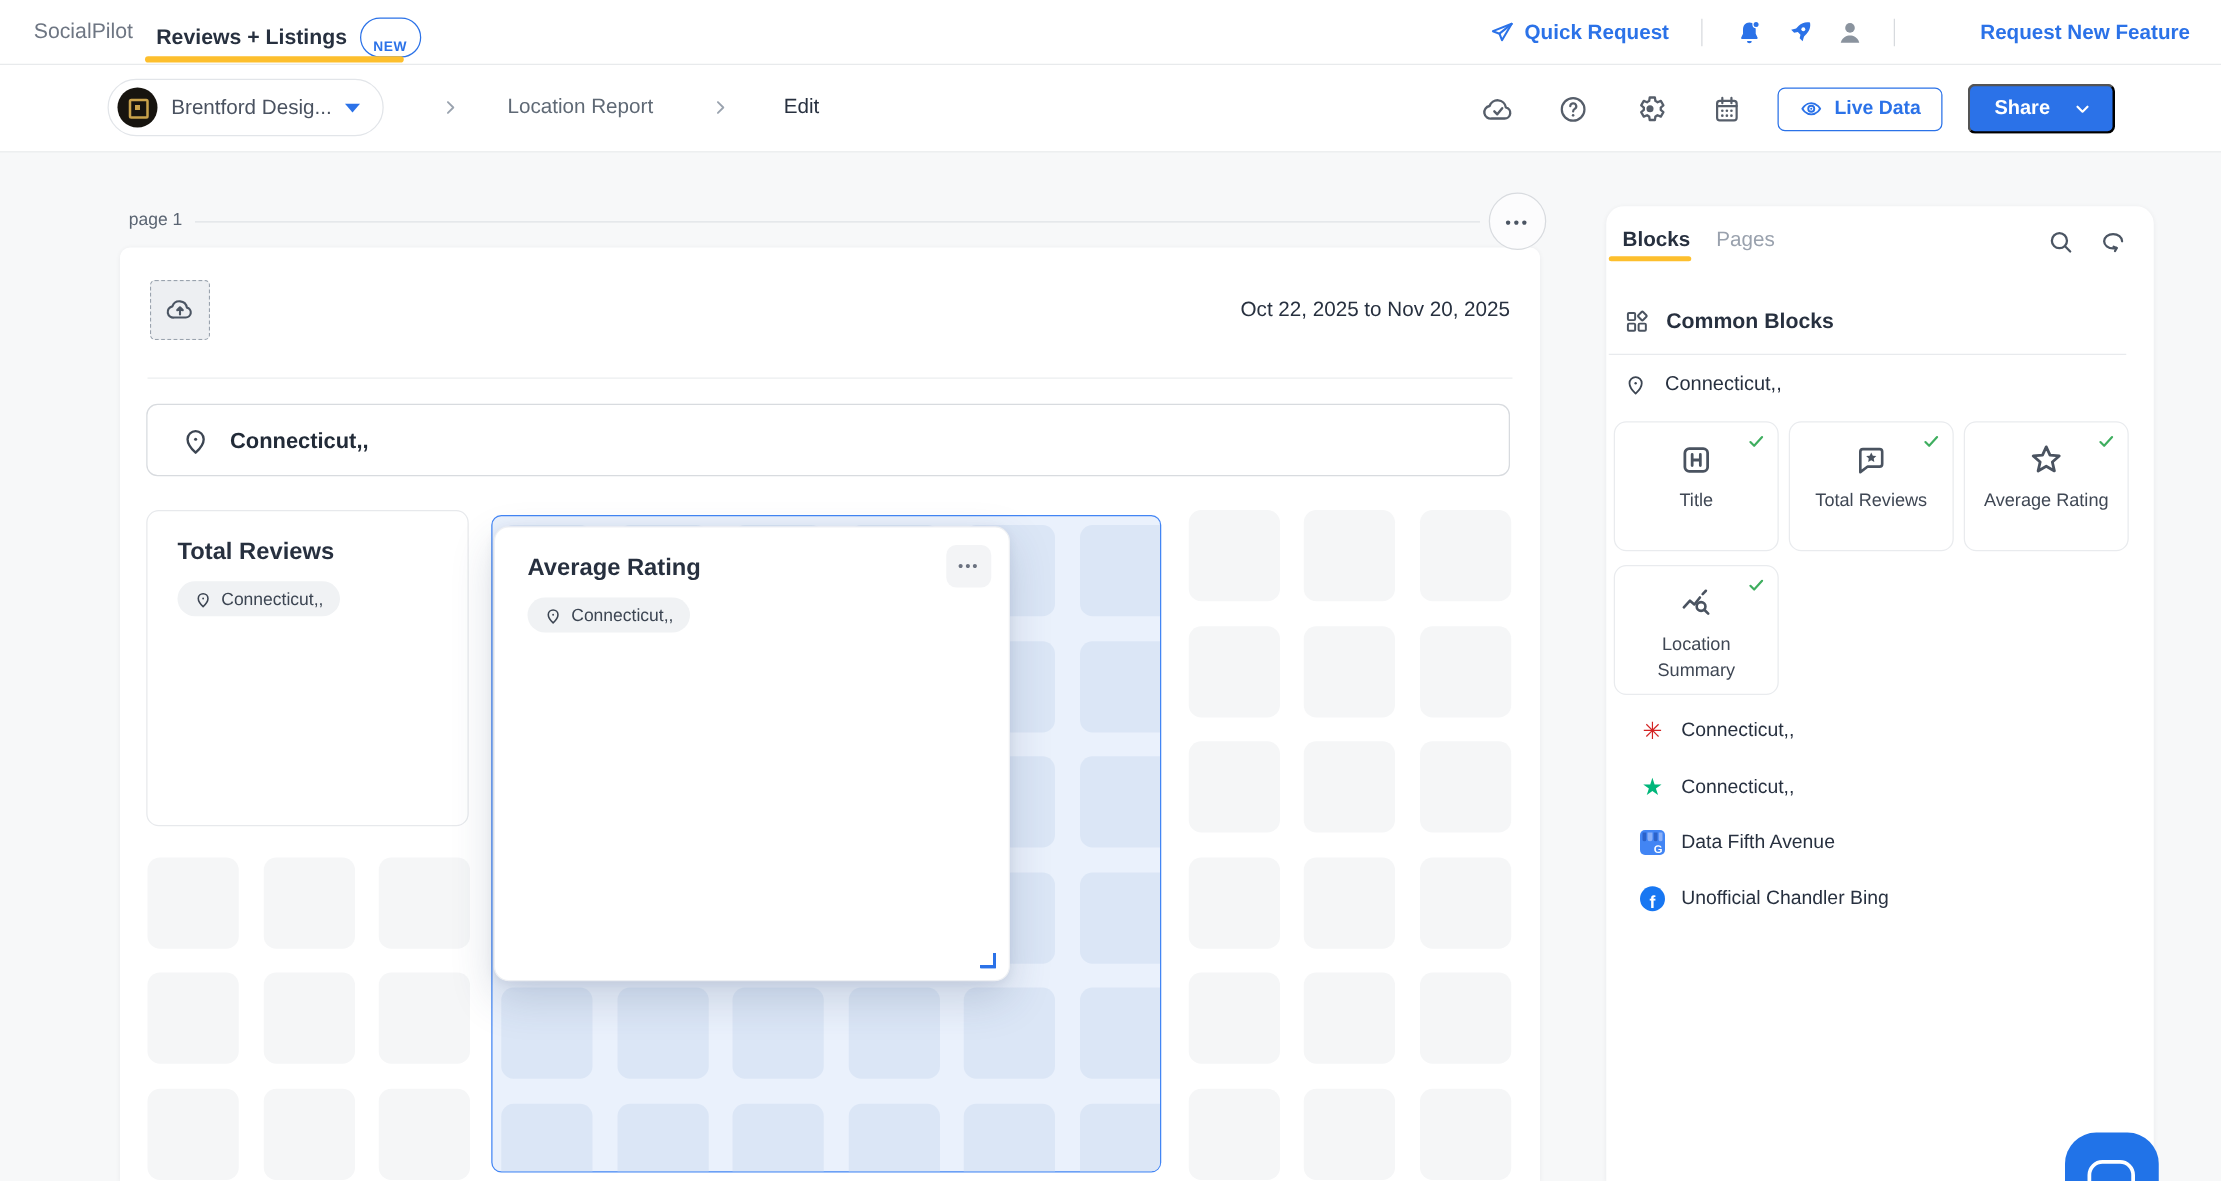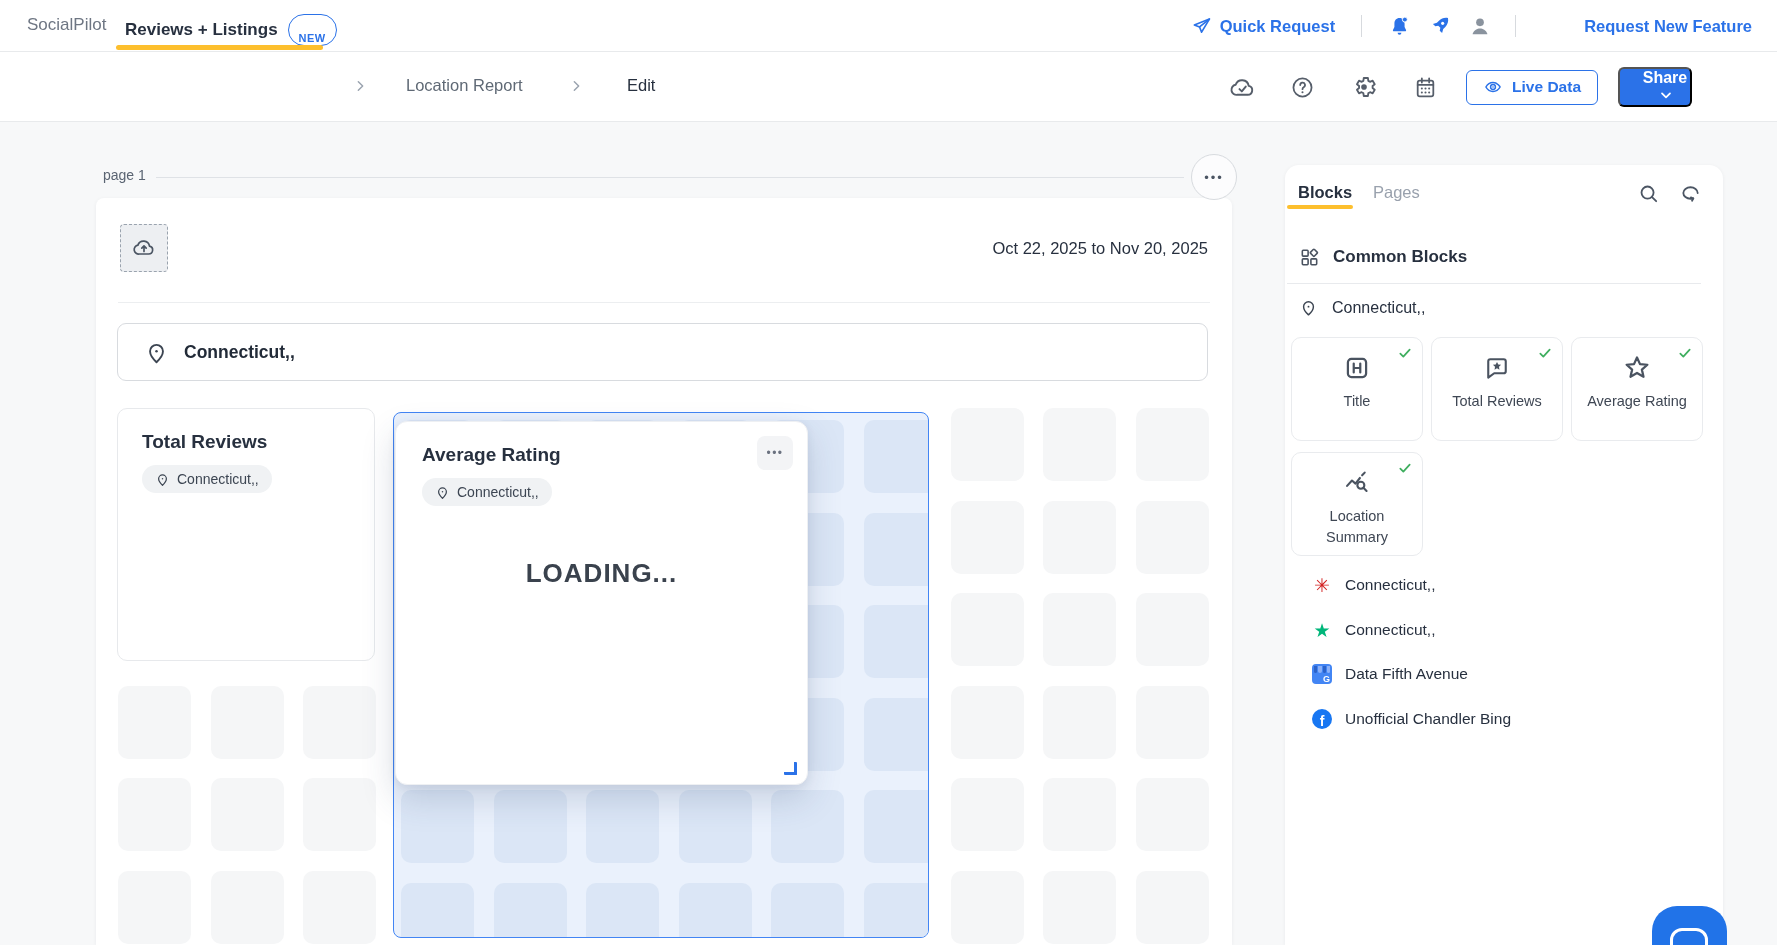--- a/index.html
+++ b/index.html
@@ -140,20 +140,25 @@
             <circle cx="12" cy="8" r="4.2"></circle>
             <path d="M4 20.5c1.5-4.3 5-5.8 8-5.8s6.5 1.5 8 5.8v.5H4v-.5z"></path>
           </svg>
       </span>
       <span class="vdiv" style="margin:0 24px;"></span>
       <span class="tb-link">Request New Feature</span>
     </div>
   </div>
 
   <div class="toolbar">
+    <div class="org-pill">
+      <span class="avatar"></span>
+      <span class="org-name">Brentford Desig...</span>
+      <span class="caret-down"></span>
+    </div>
     <span class="crumb-sep" style="left:352px;">
       <svg width="16" height="16" viewBox="0 0 24 24" fill="none" stroke="currentColor" stroke-width="2.2" stroke-linecap="round" stroke-linejoin="round">
           <path d="M9.5 5.5 16 12l-6.5 6.5"></path>
         </svg>
     </span>
     <span class="crumb mid" style="left:406px;">Location Report</span>
     <span class="crumb-sep" style="left:568px;">
       <svg width="16" height="16" viewBox="0 0 24 24" fill="none" stroke="currentColor" stroke-width="2.2" stroke-linecap="round" stroke-linejoin="round">
           <path d="M9.5 5.5 16 12l-6.5 6.5"></path>
         </svg>
@@ -197,21 +202,21 @@
       <button class="btn-livedata" style="margin-left:28px;">
         <span>
           <svg width="20" height="20" viewBox="0 0 24 24" fill="none" stroke="currentColor" stroke-width="1.8">
               <path d="M3.5 12S6.5 6.6 12 6.6 20.5 12 20.5 12 17.5 17.4 12 17.4 3.5 12 3.5 12z"></path>
               <circle cx="12" cy="12" r="2.9"></circle>
               <circle cx="12" cy="12" r="1" fill="currentColor" stroke="none"></circle>
             </svg>
         </span>
         <span>Live Data</span>
       </button>
-      <button class="btn-share" style="margin-left:20px;flex-direction:column;">
+      <button class="btn-share" style="margin-left:20px;">
         <span>Share</span>
         <span class="chev">
           <svg width="16" height="16" viewBox="0 0 24 24" fill="none" stroke="#fff" stroke-width="2.6" stroke-linecap="round" stroke-linejoin="round">
               <path d="M6 9.5l6 6 6-6"></path>
             </svg>
         </span>
       </button>
     </div>
   </div>
 
@@ -329,21 +334,20 @@
         <span class="chip">
           <span class="pin">
             <svg width="15" height="15" viewBox="0 0 24 24" fill="none" stroke="currentColor" stroke-width="2" stroke-linejoin="round">
                 <path d="M12 21.3S5.8 15.6 5.8 10.9a6.2 6.2 0 1 1 12.4 0c0 4.7-6.2 10.4-6.2 10.4z"></path>
                 <circle cx="12" cy="10.9" r="1.2" fill="currentColor" stroke="none"></circle>
               </svg>
           </span>
           <span>Connecticut,,</span>
         </span>
       </div>
-      <div class="loading">LOADING...</div>
       <div class="resize-handle"></div>
     </div>
   </div>
 
   <div class="sidebar" id="sidebar">
     <span class="sb-tab active" style="left:13px;">Blocks</span>
     <div class="sb-underline"></div>
     <span class="sb-tab inactive" style="left:88px;">Pages</span>
     <span class="sb-hicon" style="left:352px;">
       <svg width="23" height="23" viewBox="0 0 24 24" fill="none" stroke="currentColor" stroke-width="1.9" stroke-linecap="round">

